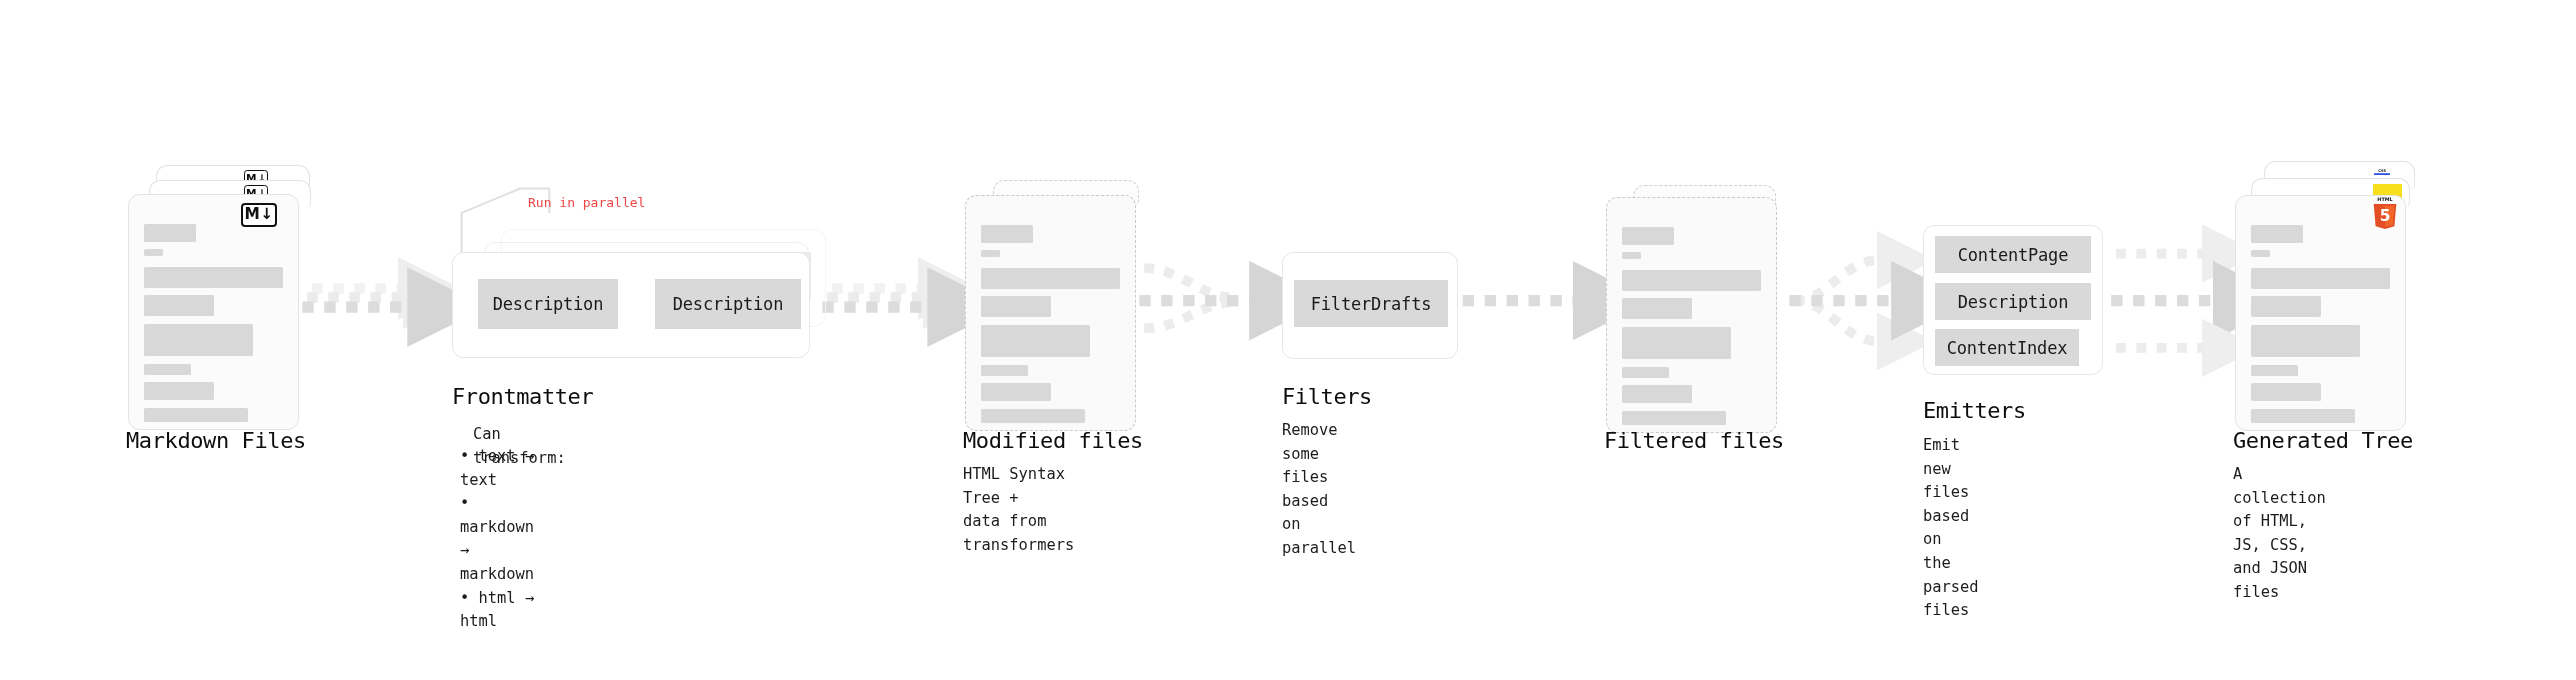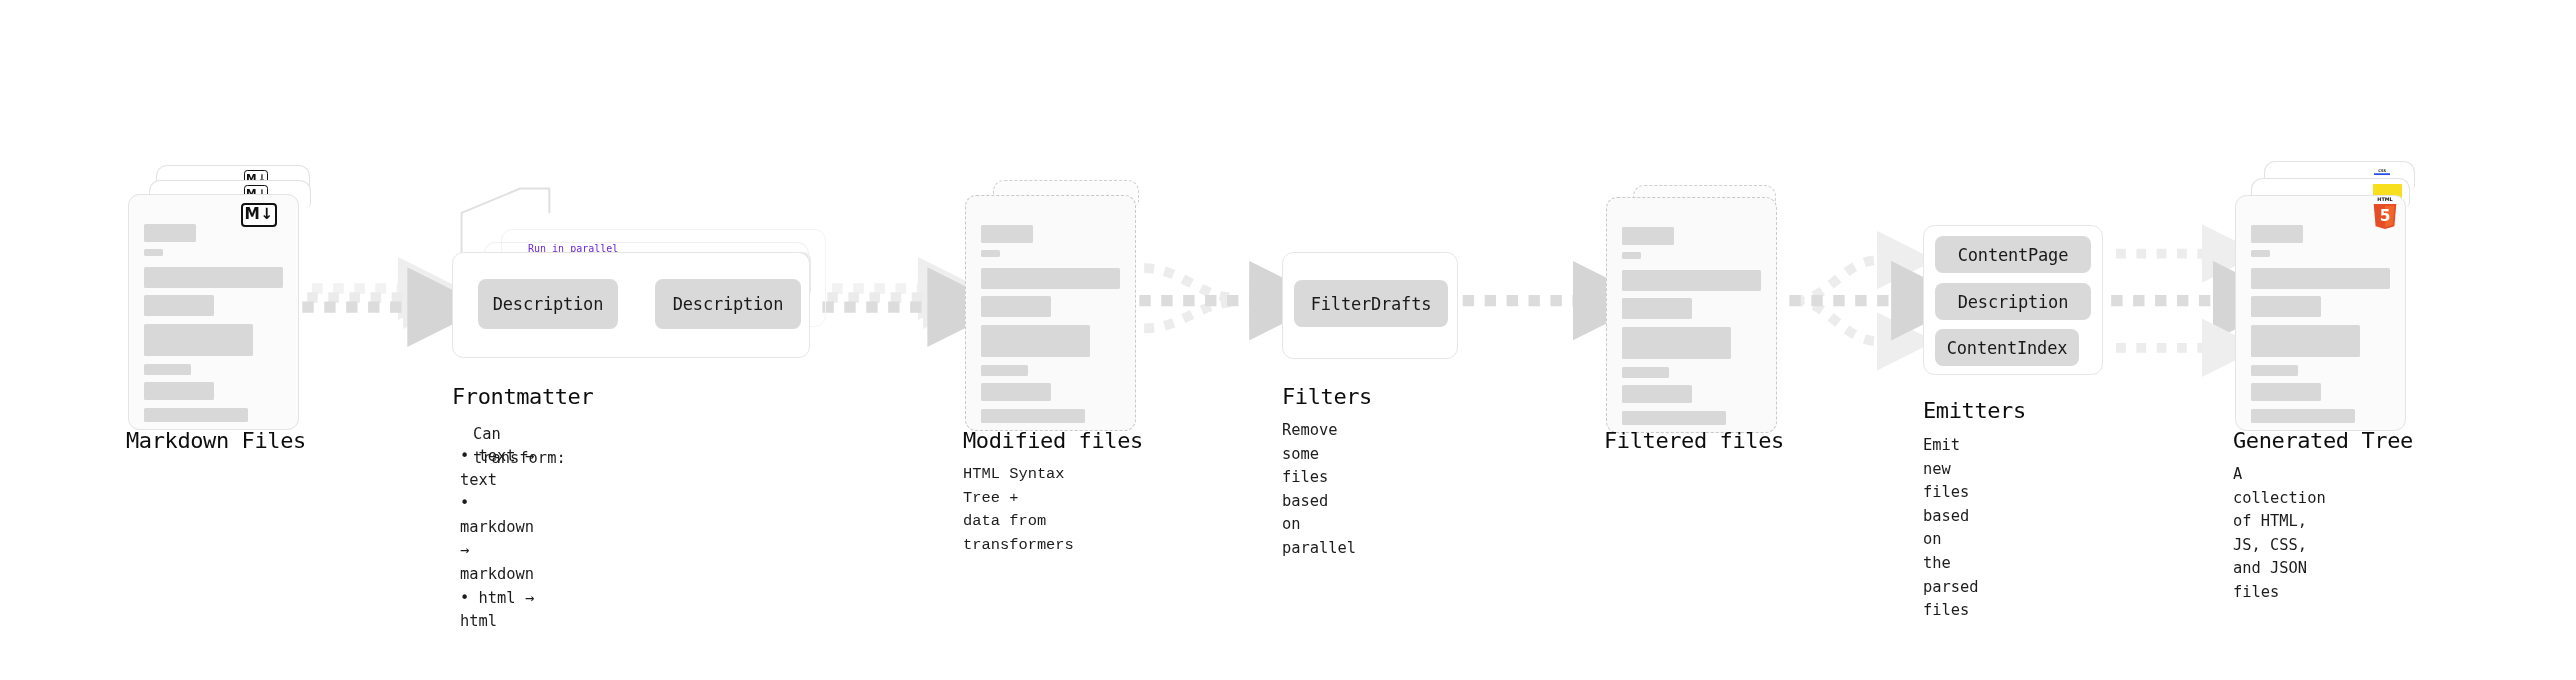--- a/index.html
+++ b/index.html
@@ -106,21 +106,21 @@
     border-radius: 11.4px;
     background: #ffffff;
   }
   .groupbox.ghost1 { border-color: #efefef; background: transparent; }
   .groupbox.ghost2 { border-color: #f4f4f4; background: transparent; }
 
   
   .chip {
     position: absolute;
     background: #d9d9d9;
-    border-radius: 8px;
+    border-radius: 0;
     display: flex;
     align-items: center;
     justify-content: center;
     font-size: 17px;
     color: #1a1a1a;
     letter-spacing: -0.2px;
     white-space: nowrap;
   }
   .chip.g1 { background: #ebebeb; color: transparent; }
   .chip.g2 { background: #e3e3e3; color: transparent; }
@@ -135,24 +135,23 @@
   }
   .subtitle {
     position: absolute;
     font-size: 15.4px;
     line-height: 23.6px;
     color: #1c1c1c;
     white-space: pre-line;
   }
   .note {
     position: absolute;
-    font-size: 10px;
-    color: #6d28d9;
+    font-size: 13px;
+    color: #ef4444;
     white-space: nowrap;
-    margin-top: 48px;
   }
   .bullets {
     position: absolute;
     font-size: 15.4px;
     line-height: 23.6px;
     color: #1c1c1c;
   }
   .bullets ul { list-style: none; }
   .bullets li::before { content: "• "; }
 
@@ -305,21 +304,21 @@
         <div class="bar" style="width:100%;  height:21px;"></div>
         <div class="bar" style="width:50%;   height:21px;"></div>
         <div class="bar" style="width:78%;   height:32.5px;"></div>
         <div class="bar" style="width:34%;   height:11.4px;"></div>
         <div class="bar" style="width:50%;   height:18px;"></div>
         <div class="bar" style="width:75%;   height:14.6px;"></div>
       </div>
     </div>
 
     <div class="title" style="left:963px; top:428px;">Modified files</div>
-    <div class="subtitle" style="left:963px; top:463px;font-family:Liberation Mono, monospace;">HTML Syntax Tree +
+    <div class="subtitle" style="left:963px; top:463px;">HTML Syntax Tree +
 data from transformers</div>
   </div>
 
   <div class="abs">
 
     <div class="groupbox" style="left:1282px; top:252px; width:176px; height:107px;"></div>
     <div class="chip" style="left:1294px; top:280px; width:154px; height:47px;">
       <span>FilterDrafts</span>
     </div>
 

